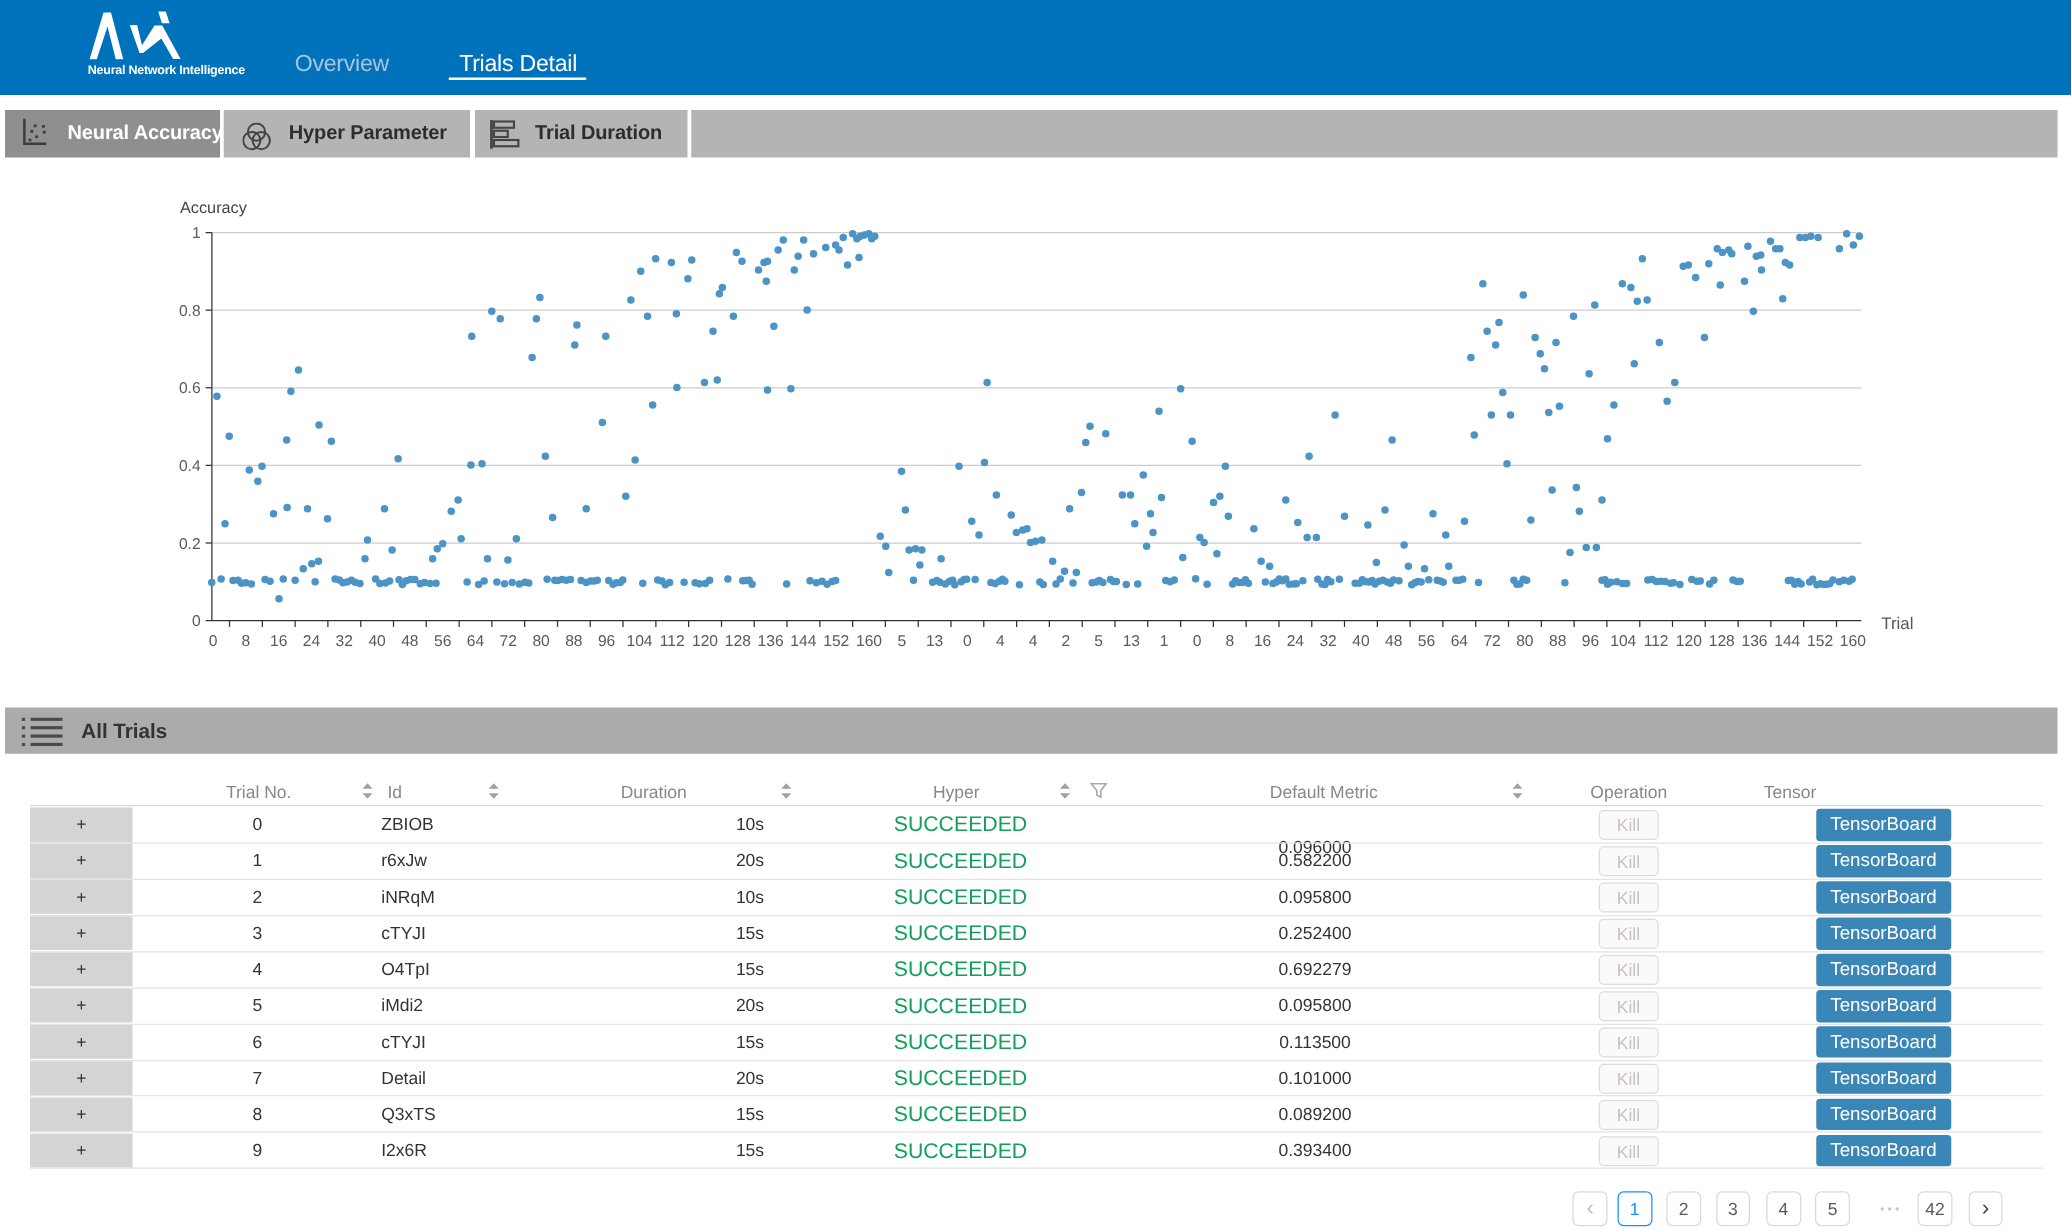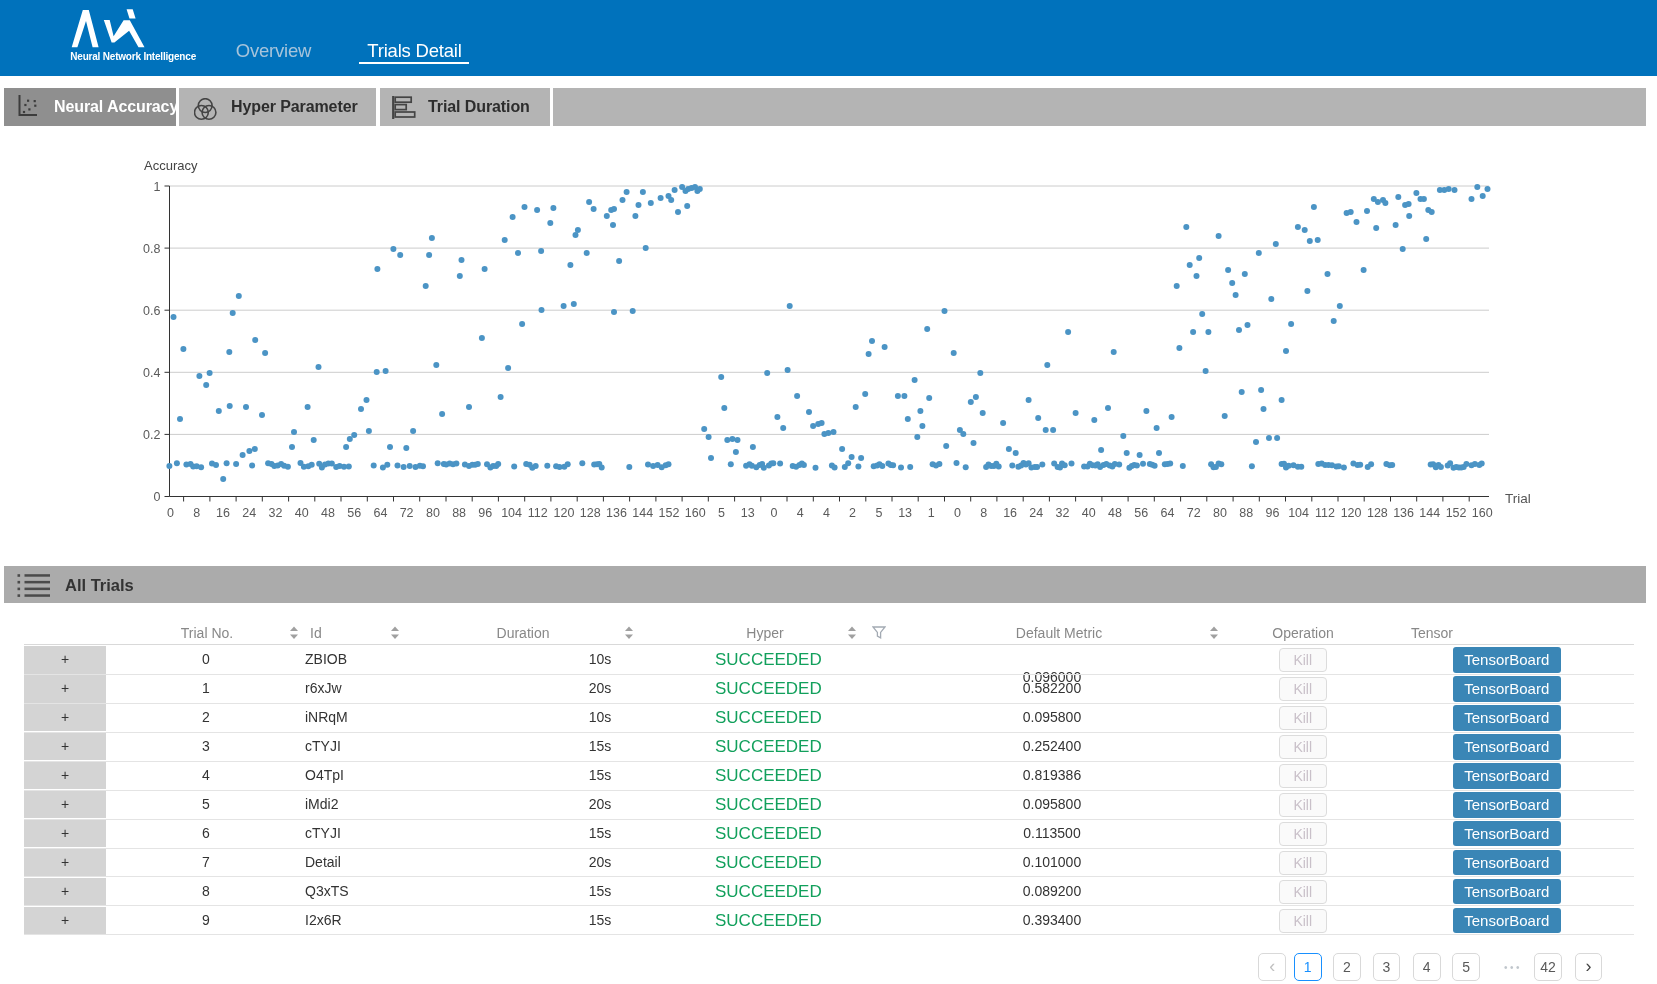--- a/index.html
+++ b/index.html
@@ -731,21 +731,21 @@
 <div class="cell c-st" style="top:732.9px;">SUCCEEDED</div>
 <div class="cell c-met" style="top:732.9px;">0.252400</div>
 <button class="kill" style="top:734.9px;">Kill</button>
 <button class="tb" style="top:734.1px;">TensorBoard</button>
 <div class="rline" style="top:760.6px;"></div>
 <div class="exp" style="top:761.8px;">+</div>
 <div class="cell c-no" style="top:761.8px;">4</div>
 <div class="cell c-id" style="top:761.8px;">O4TpI</div>
 <div class="cell c-dur" style="top:761.8px;">15s</div>
 <div class="cell c-st" style="top:761.8px;">SUCCEEDED</div>
-<div class="cell c-met" style="top:761.8px;">0.819386</div>
+<div class="cell c-met" style="top:761.8px;">0.692279</div>
 <button class="kill" style="top:763.8px;">Kill</button>
 <button class="tb" style="top:763.0px;">TensorBoard</button>
 <div class="rline" style="top:789.5px;"></div>
 <div class="exp" style="top:790.8px;">+</div>
 <div class="cell c-no" style="top:790.8px;">5</div>
 <div class="cell c-id" style="top:790.8px;">iMdi2</div>
 <div class="cell c-dur" style="top:790.8px;">20s</div>
 <div class="cell c-st" style="top:790.8px;">SUCCEEDED</div>
 <div class="cell c-met" style="top:790.8px;">0.095800</div>
 <button class="kill" style="top:792.8px;">Kill</button>

